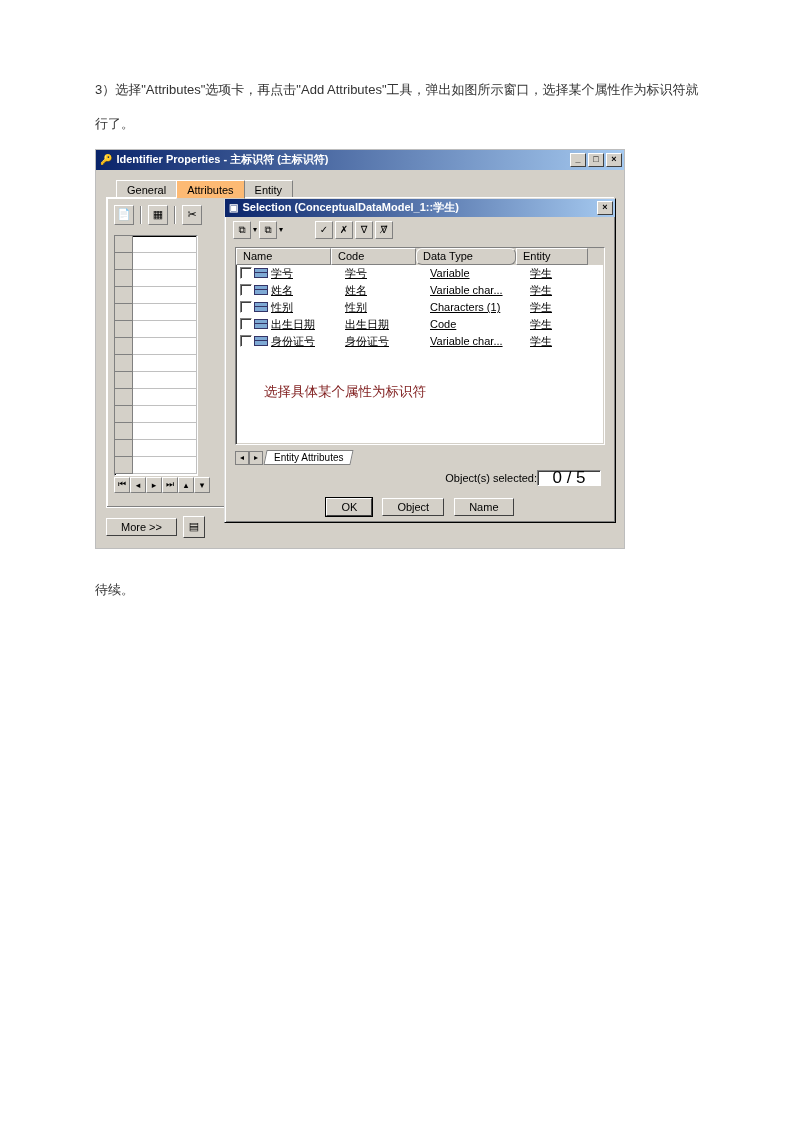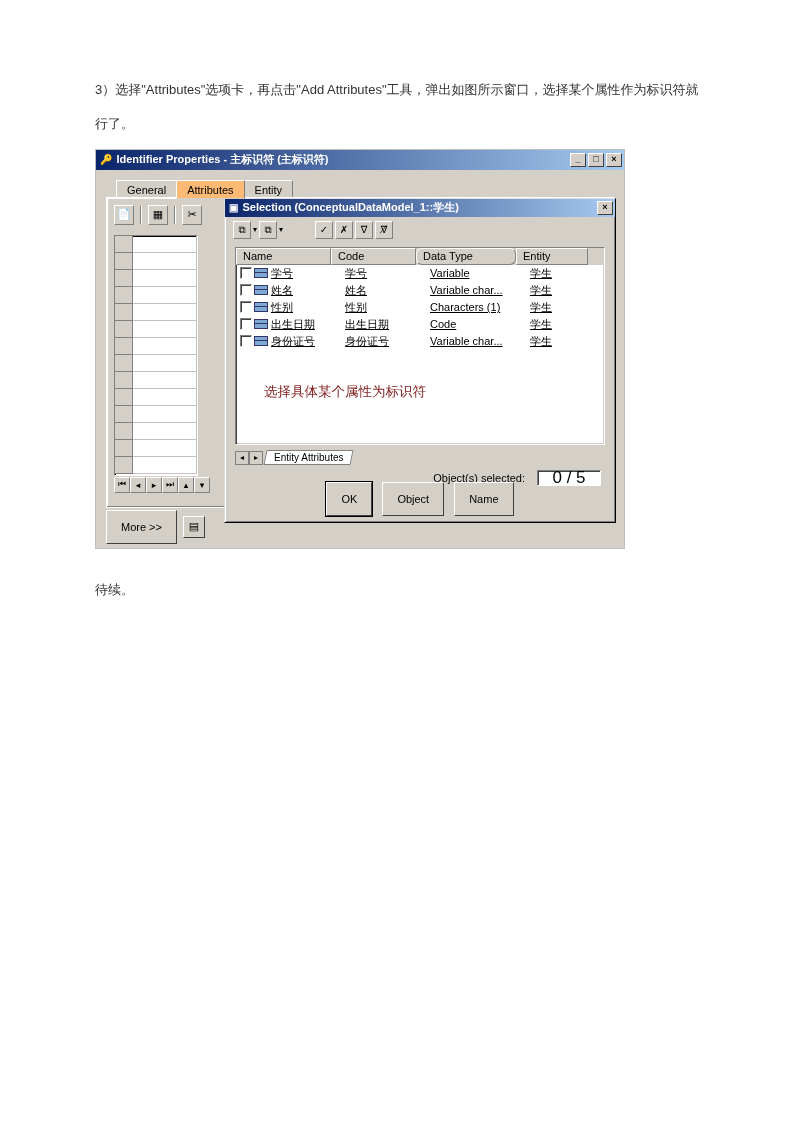--- a/index.html
+++ b/index.html
@@ -96,21 +96,21 @@
     width: 16px; height: 16px;
     border: 1px solid #fff; border-right-color: #808080; border-bottom-color: #808080;
     background: #d4d0c8; font-size: 9px;
     display: inline-flex; align-items: center; justify-content: center;
   }
   .bottom-bar {
     position: absolute; left: 10px; right: 10px; bottom: 8px; height: 26px;
     display: flex; align-items: center; gap: 6px;
   }
   .btn {
-    height: 16px; padding: 16px 14px;
+    height: 16px; padding: 8px 14px;
     border: 1px solid #fff; border-right-color: #404040; border-bottom-color: #404040;
     background: #d4d0c8;
     display: inline-flex; align-items: center; justify-content: center;
     font-size: 11px;
   }
   .btn.default { box-shadow: 0 0 0 1px #000; }
   .sqbtn {
     width: 22px; height: 22px;
     border: 1px solid #fff; border-right-color: #404040; border-bottom-color: #404040;
     background: #d4d0c8; font-size: 11px;
@@ -171,21 +171,21 @@
     position: absolute; left: 10px; bottom: 55px; height: 18px;
     display: flex; align-items: center;
   }
   .ts-btn { width: 14px; height: 14px; border: 1px solid #808080; background: #d4d0c8;
     display: inline-flex; align-items: center; justify-content: center; font-size: 8px; }
   .ts-tab { padding: 1px 8px; border: 1px solid #808080; background: #fff; font-size: 10px;
     transform: skewX(-12deg); margin-left: 2px; }
   .ts-tab span { display: inline-block; transform: skewX(12deg); }
   .dlg-status {
     position: absolute; right: 14px; bottom: 36px; font-size: 11px;
-    display: flex; align-items: center; gap: 12px;
+    display: flex; align-items: center; gap: 0;
   }
   .stat-field {
     width: 64px; height: 16px; background: #fff;
     border: 1px solid #808080; border-right-color: #fff; border-bottom-color: #fff;
     box-shadow: inset 1px 1px 0 #404040;
     text-align: center; font-size: 17px; line-height: 14px;
   }
   .dlg-buttons {
     position: absolute; left: 0; right: 0; bottom: 6px;
     display: flex; justify-content: center; gap: 10px;

